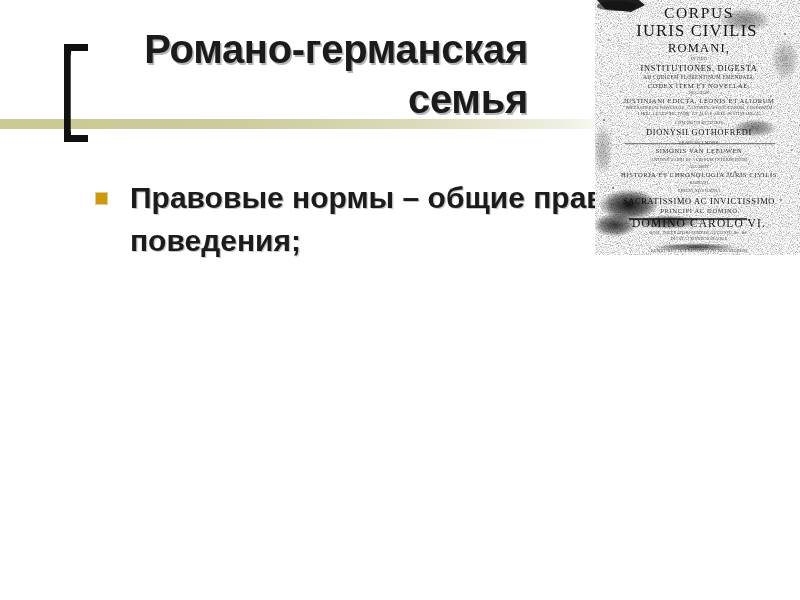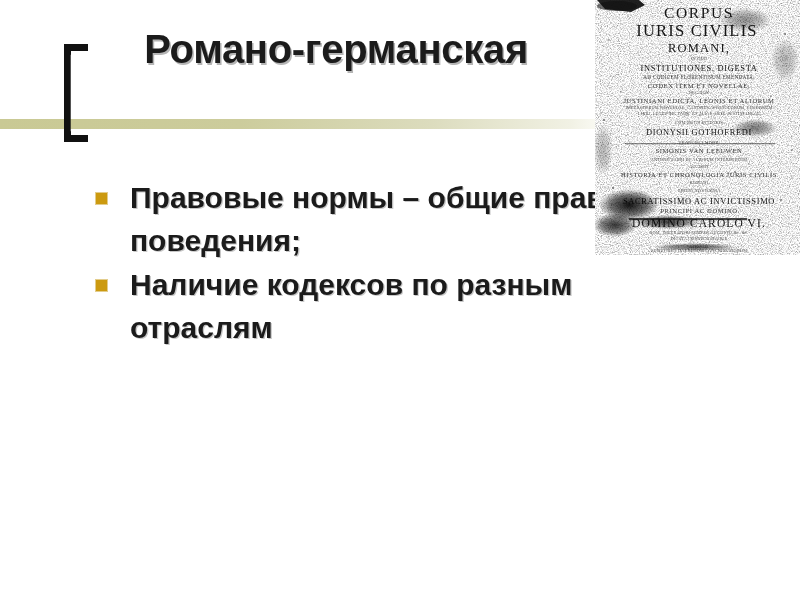--- a/index.html
+++ b/index.html
@@ -127,30 +127,27 @@
 <body>
 
 <div id="slide">
 
   <div class="title-band"></div>
 
   <div class="title-bracket"></div>
 
   <div class="title-block">
     <span class="title-line">Романо-германская</span>
+    <span class="title-line">семья</span>
   </div>
 
   <ul class="bullets">
     <li class="bullet-item">
       <span class="bullet-marker"></span>
       <span class="bullet-text">Правовые нормы – общие правила поведения;</span>
-    </li>
-    <li class="bullet-item">
-      <span class="bullet-marker"></span>
-      <span class="bullet-text">Наличие кодексов по разным отраслям</span>
     </li>
   </ul>
 
   <div class="frontispiece">
     <svg viewBox="0 0 205 255" preserveAspectRatio="none">
       <defs>
         <filter id="grime" x="-10%" y="-10%" width="120%" height="120%">
           <feTurbulence type="fractalNoise" baseFrequency="0.9" numOctaves="4" seed="7" result="n"></feTurbulence>
           <feColorMatrix in="n" type="matrix" values="0 0 0 0 0  0 0 0 0 0  0 0 0 0 0  1.7 0 0 0 -0.72" result="sp"></feColorMatrix>
           <feComposite in="sp" in2="SourceGraphic" operator="over"></feComposite>

